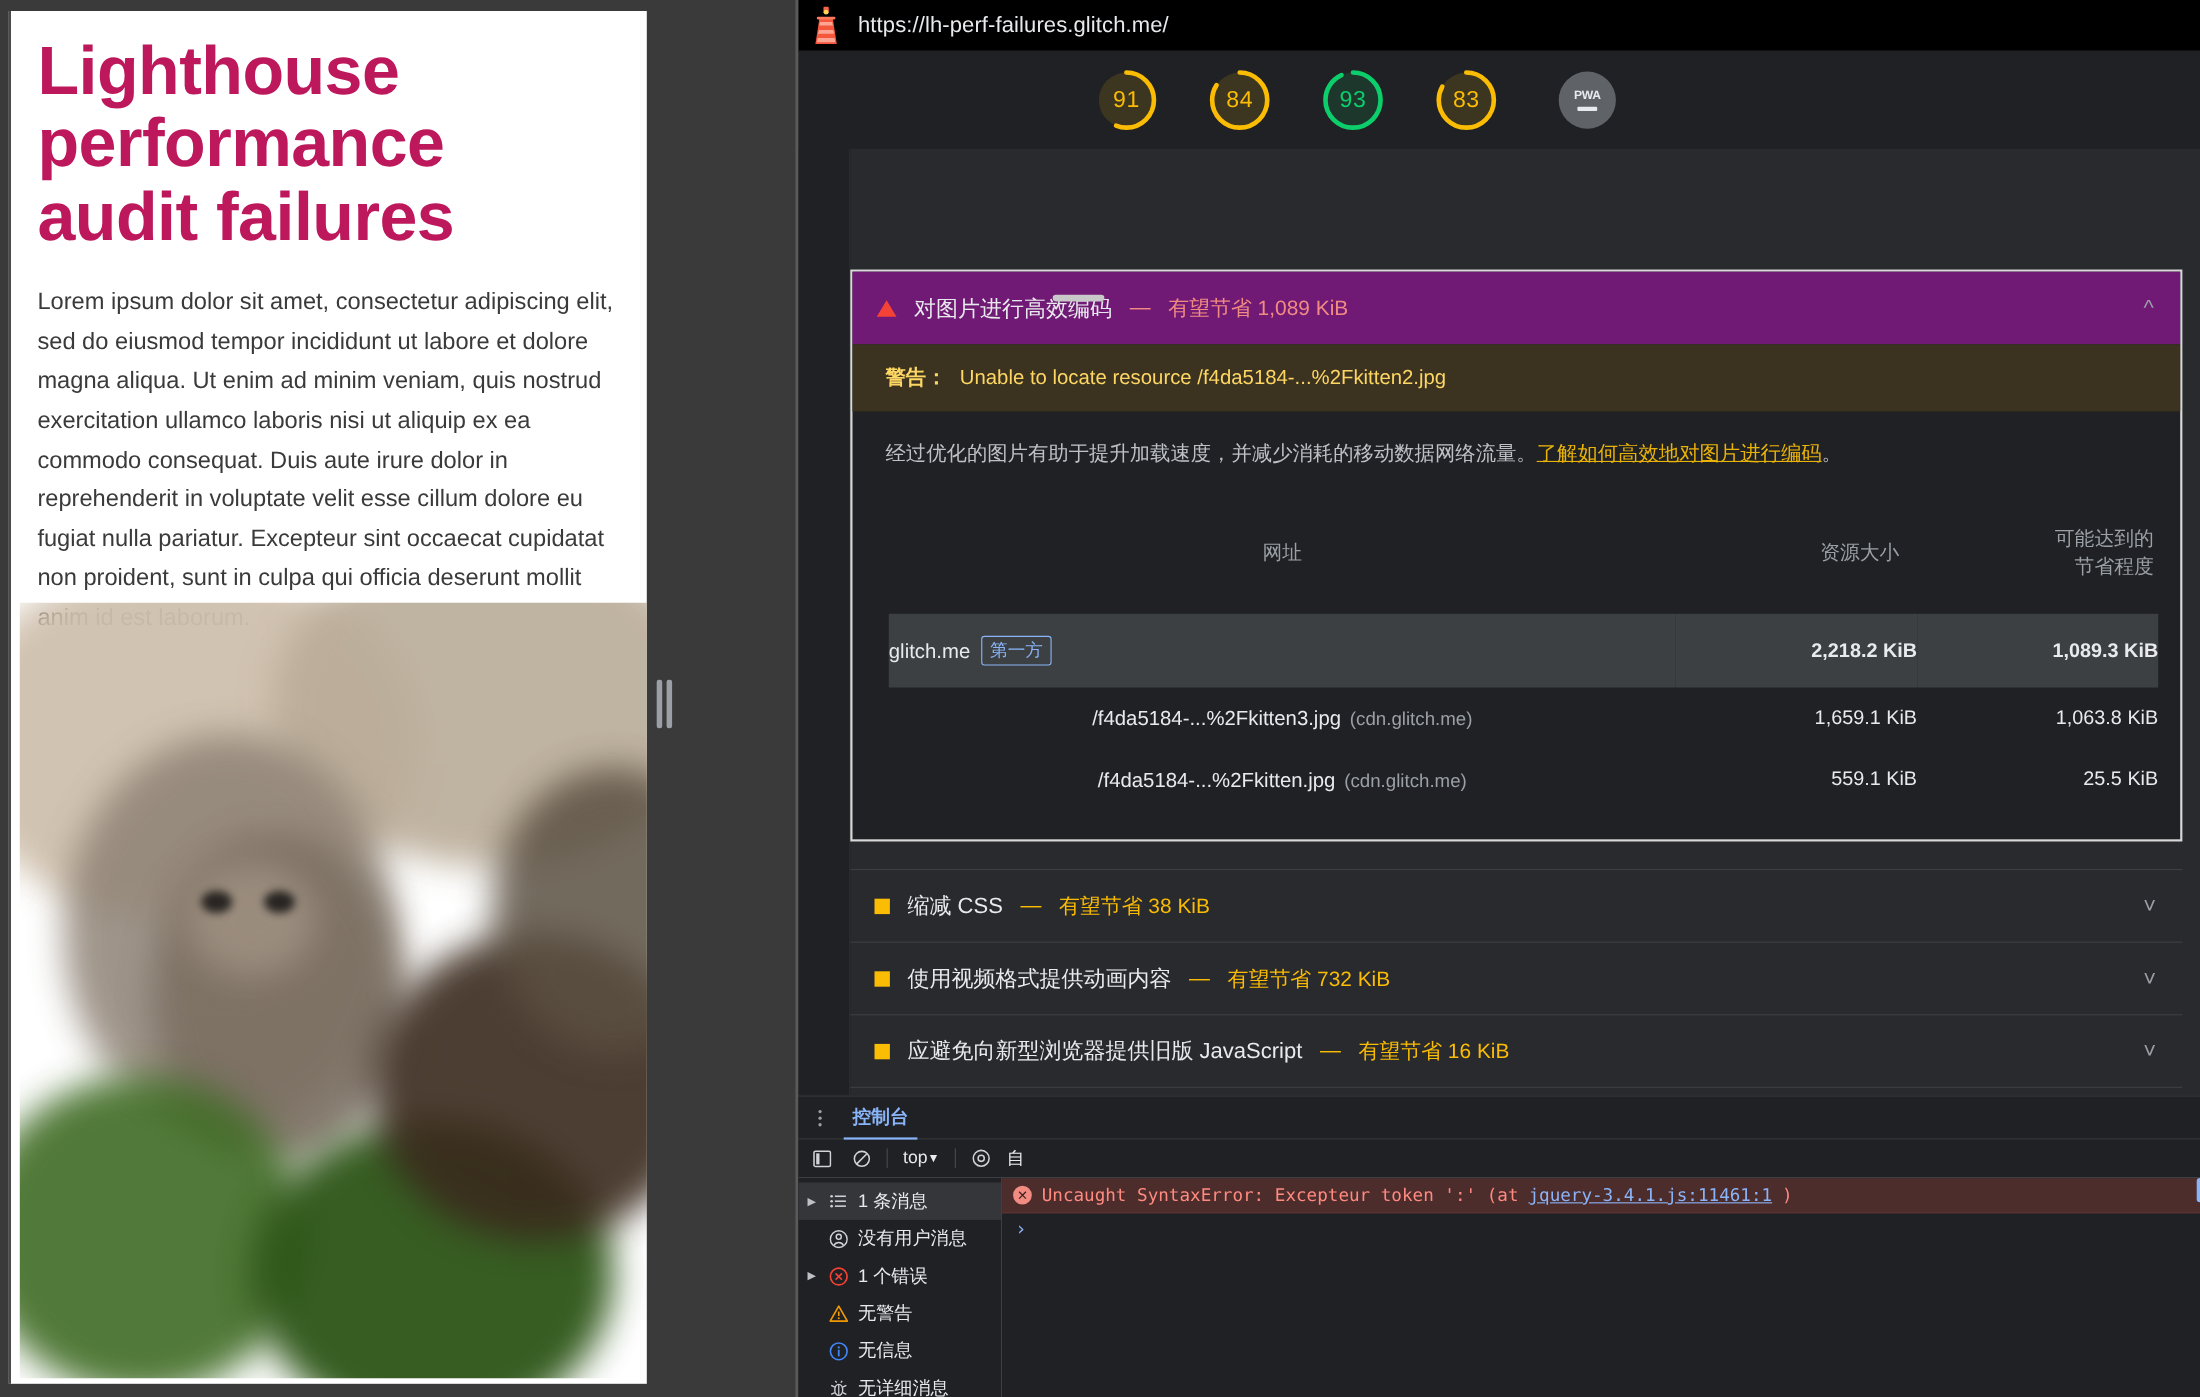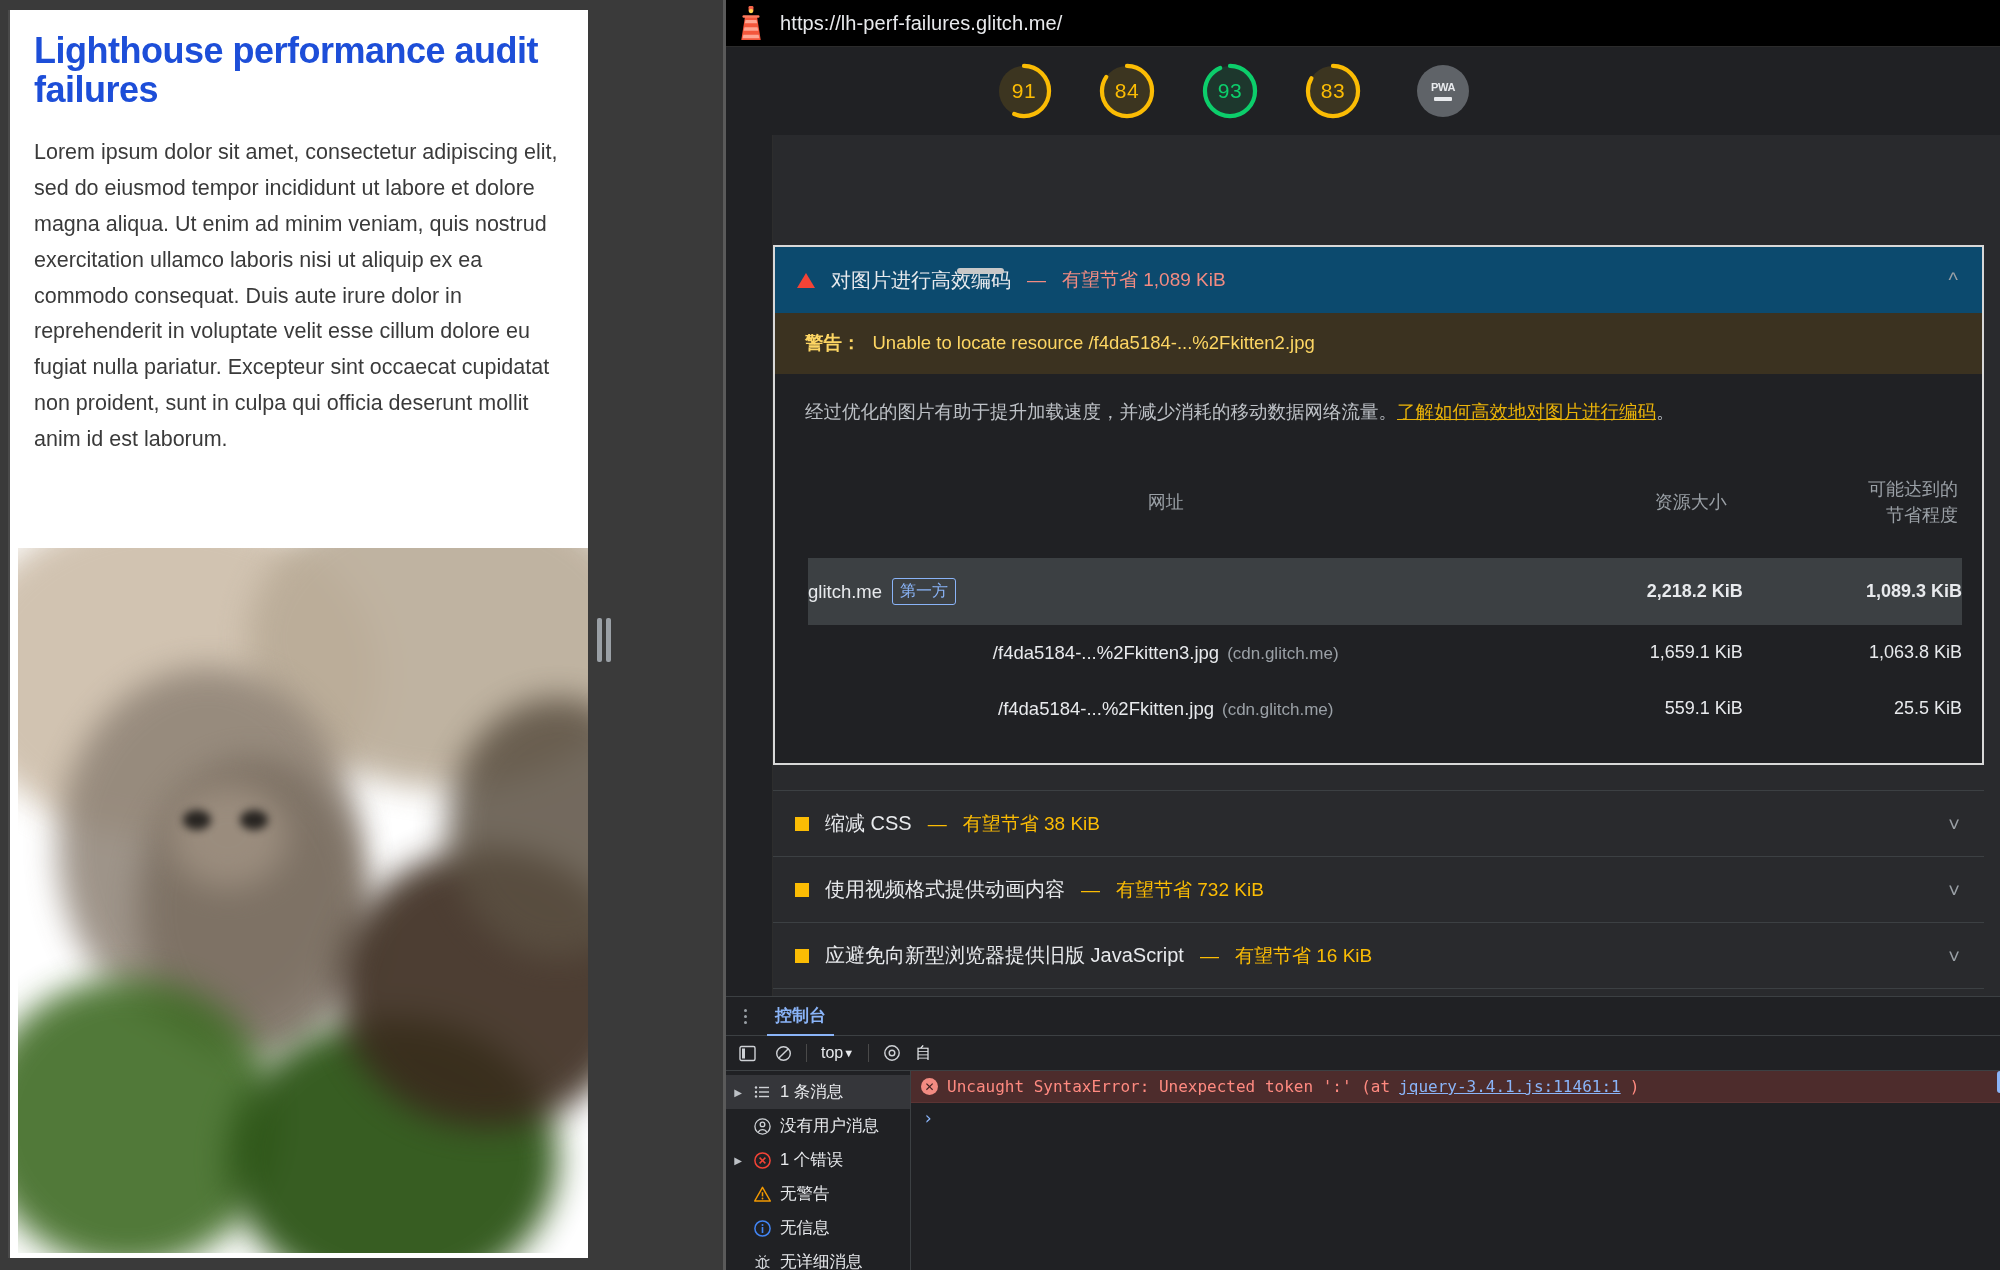--- a/index.html
+++ b/index.html
@@ -16,21 +16,21 @@
     position: absolute; left: 0; top: 0; width: 723px; height: 1270px;
     background: #3a3a3a;
   }
   #page-frame {
     position: absolute; left: 8px; top: 10px; width: 580px; height: 1248px;
     background: #ffffff; overflow: hidden;
     border-left: 2px solid #4a4a4a;
   }
   #page-inner { padding: 22px 28px 0 24px; }
   #page-title {
-    color: #1d4ed8; font-weight: bold; font-size: 36px; line-height: 1.07;
+    color: #be185d; font-weight: bold; font-size: 62px; line-height: 1.07;
     letter-spacing: -0.5px; margin-bottom: 26px;
   }
   #page-para {
     color: #3a3a3a; font-size: 21.5px; line-height: 1.67; margin-bottom: 20px;
   }
   #kitten-photo {
     position: absolute; left: 8px; top: 538px; width: 580px; height: 705px;
     overflow: hidden;
     background:
       radial-gradient(ellipse 120px 150px at 42% 53%, #6e6257 0%, #5d5348 42%, rgba(93,83,72,0) 72%),
@@ -103,21 +103,21 @@
     background: #292a2d; padding: 0 18px;
   }
 
   
   #audit-card {
     position: absolute; left: 47px; top: 110px; right: 16px;
     border: 2px solid #d8d8d8; background: #202124;
   }
   #audit-head {
     display: flex; align-items: center; height: 66px; padding: 0 24px 0 22px;
-    background: #0c4a6e; gap: 16px;
+    background: #701a75; gap: 16px;
   }
   .warn-tri {
     width: 0; height: 0; border-left: 9px solid transparent; border-right: 9px solid transparent;
     border-bottom: 15px solid #f44336; flex: none;
   }
   #audit-head-title { color: #e8eaed; font-size: 20px; }
   #audit-head-sav { color: #f28b82; font-size: 19px; }
   .chev { color: #9aa0a6; font-size: 20px; margin-left: auto; line-height: 1; }
   #audit-warning-row {
     background: #3b3220; padding: 17px 24px 19px 30px;
@@ -512,21 +512,21 @@
                 <line x1="11.4" y1="4" x2="12.6" y2="2.3" stroke="#cfd2d6" stroke-width="1.2"></line>
               </svg>
             </span>
             <span>无详细消息</span>
           </div>
         </div>
 
         <div id="console-log">
           <div id="err-line">
             <span class="badge">✕</span>
-            <span>Uncaught SyntaxError: Unexpected token ':' (at </span>
+            <span>Uncaught SyntaxError: Excepteur token ':' (at </span>
               <a href="#">jquery-3.4.1.js:11461:1</a>
               <span>)</span>
           </div>
           <div id="prompt-line">
             <span class="car">›</span>
           </div>
         </div>
       </div>
       <div id="console-scroll-v"></div>
     </div>

